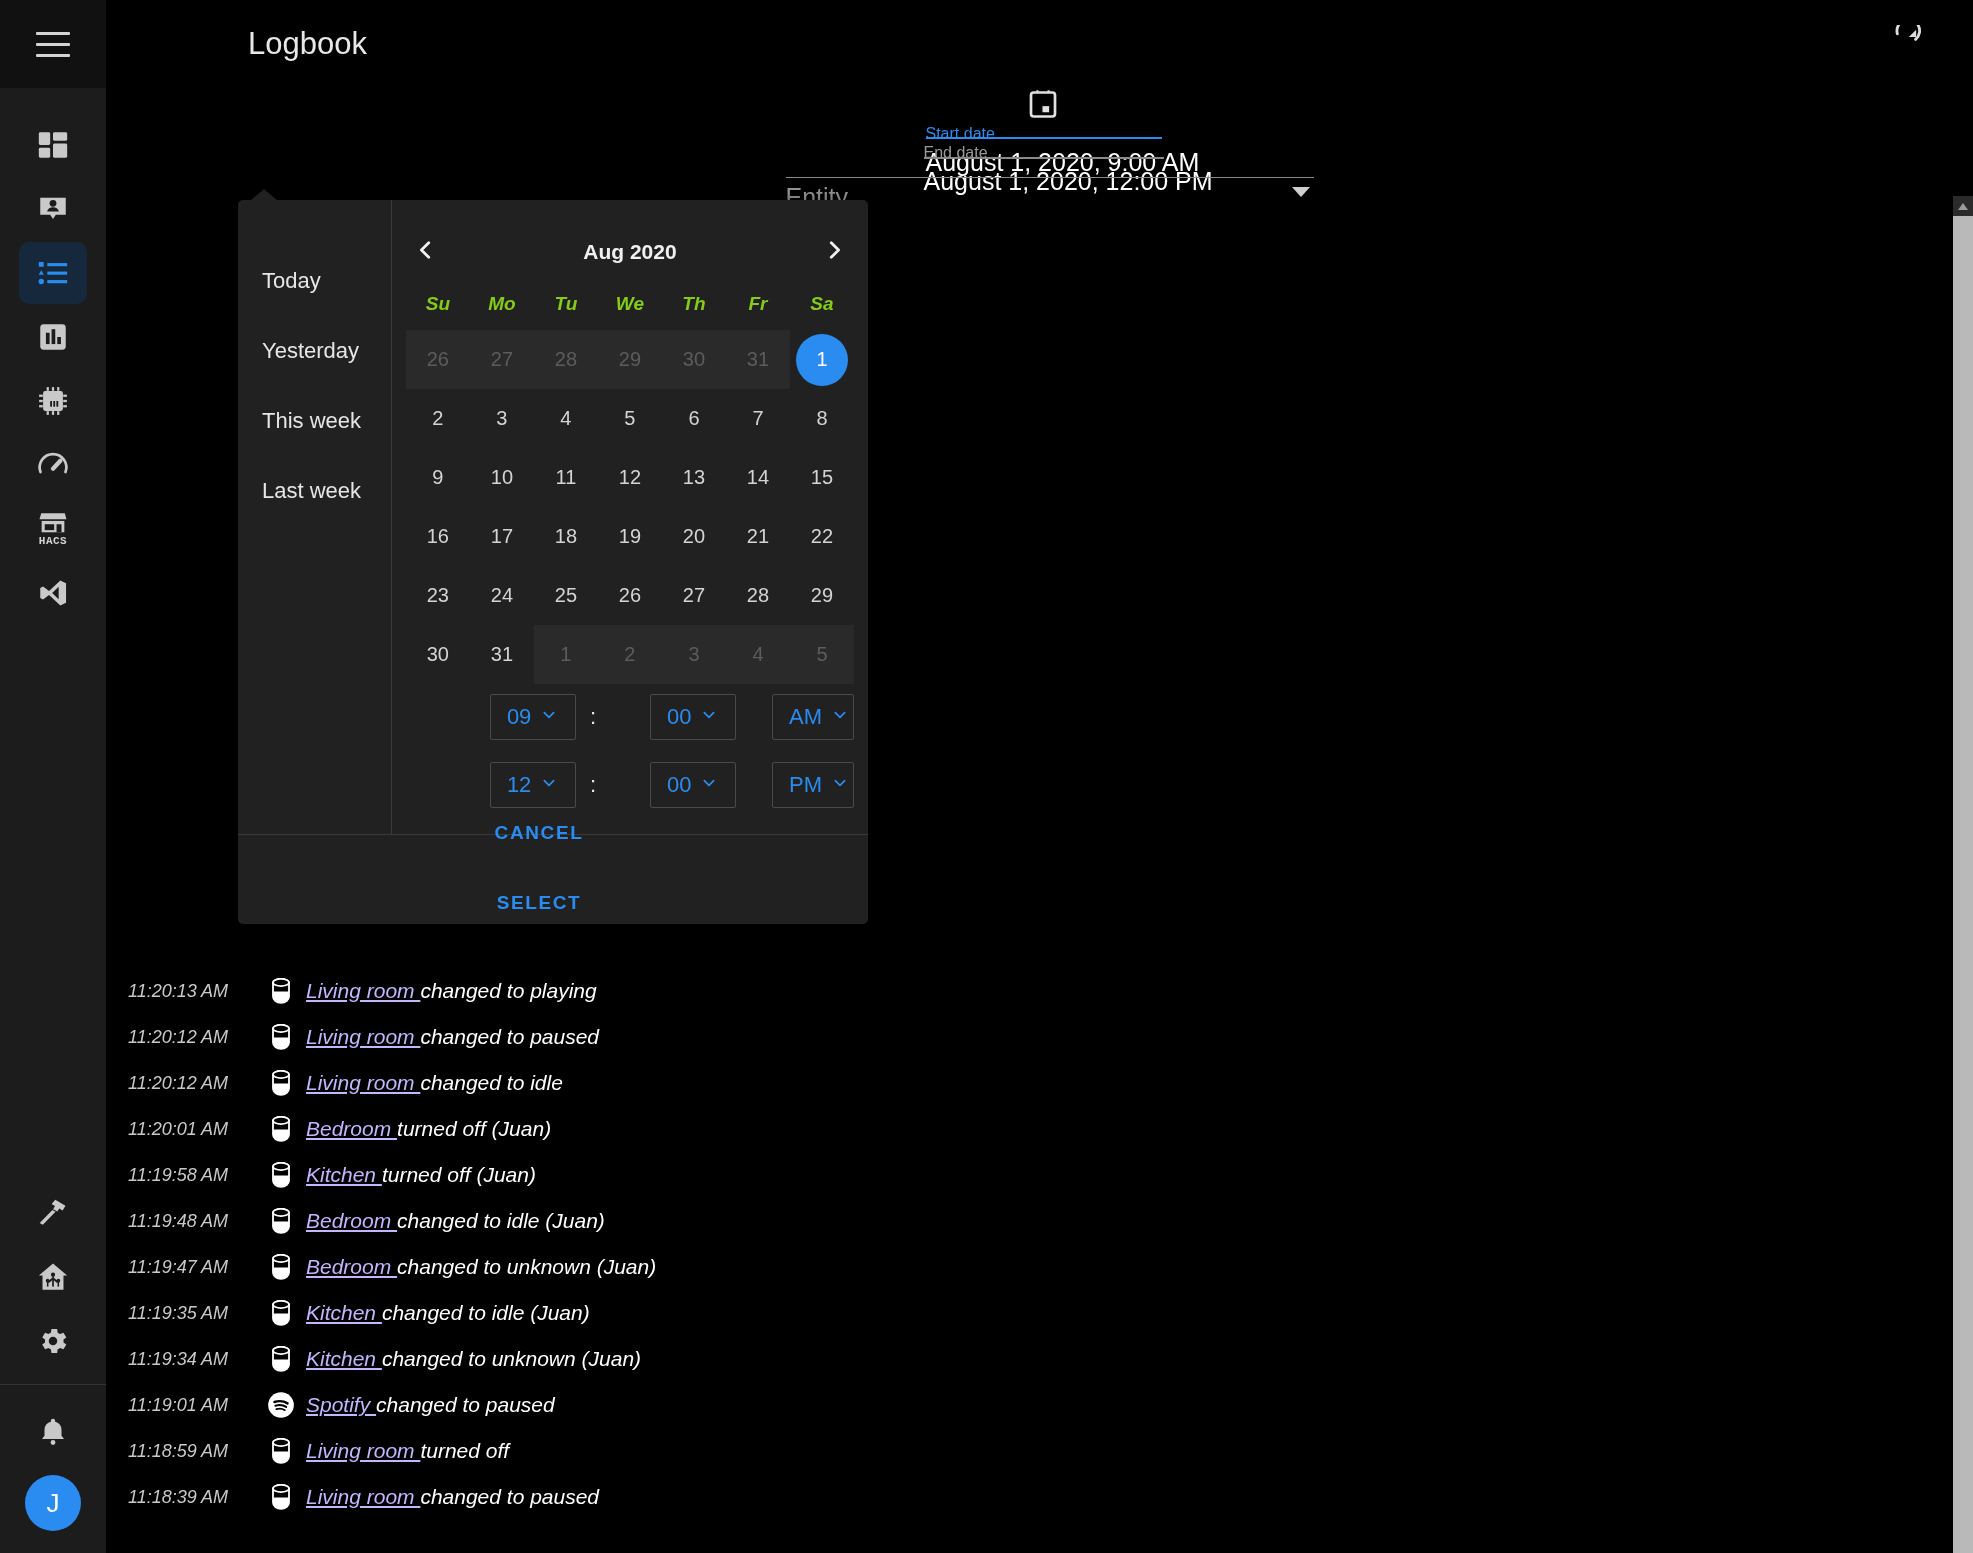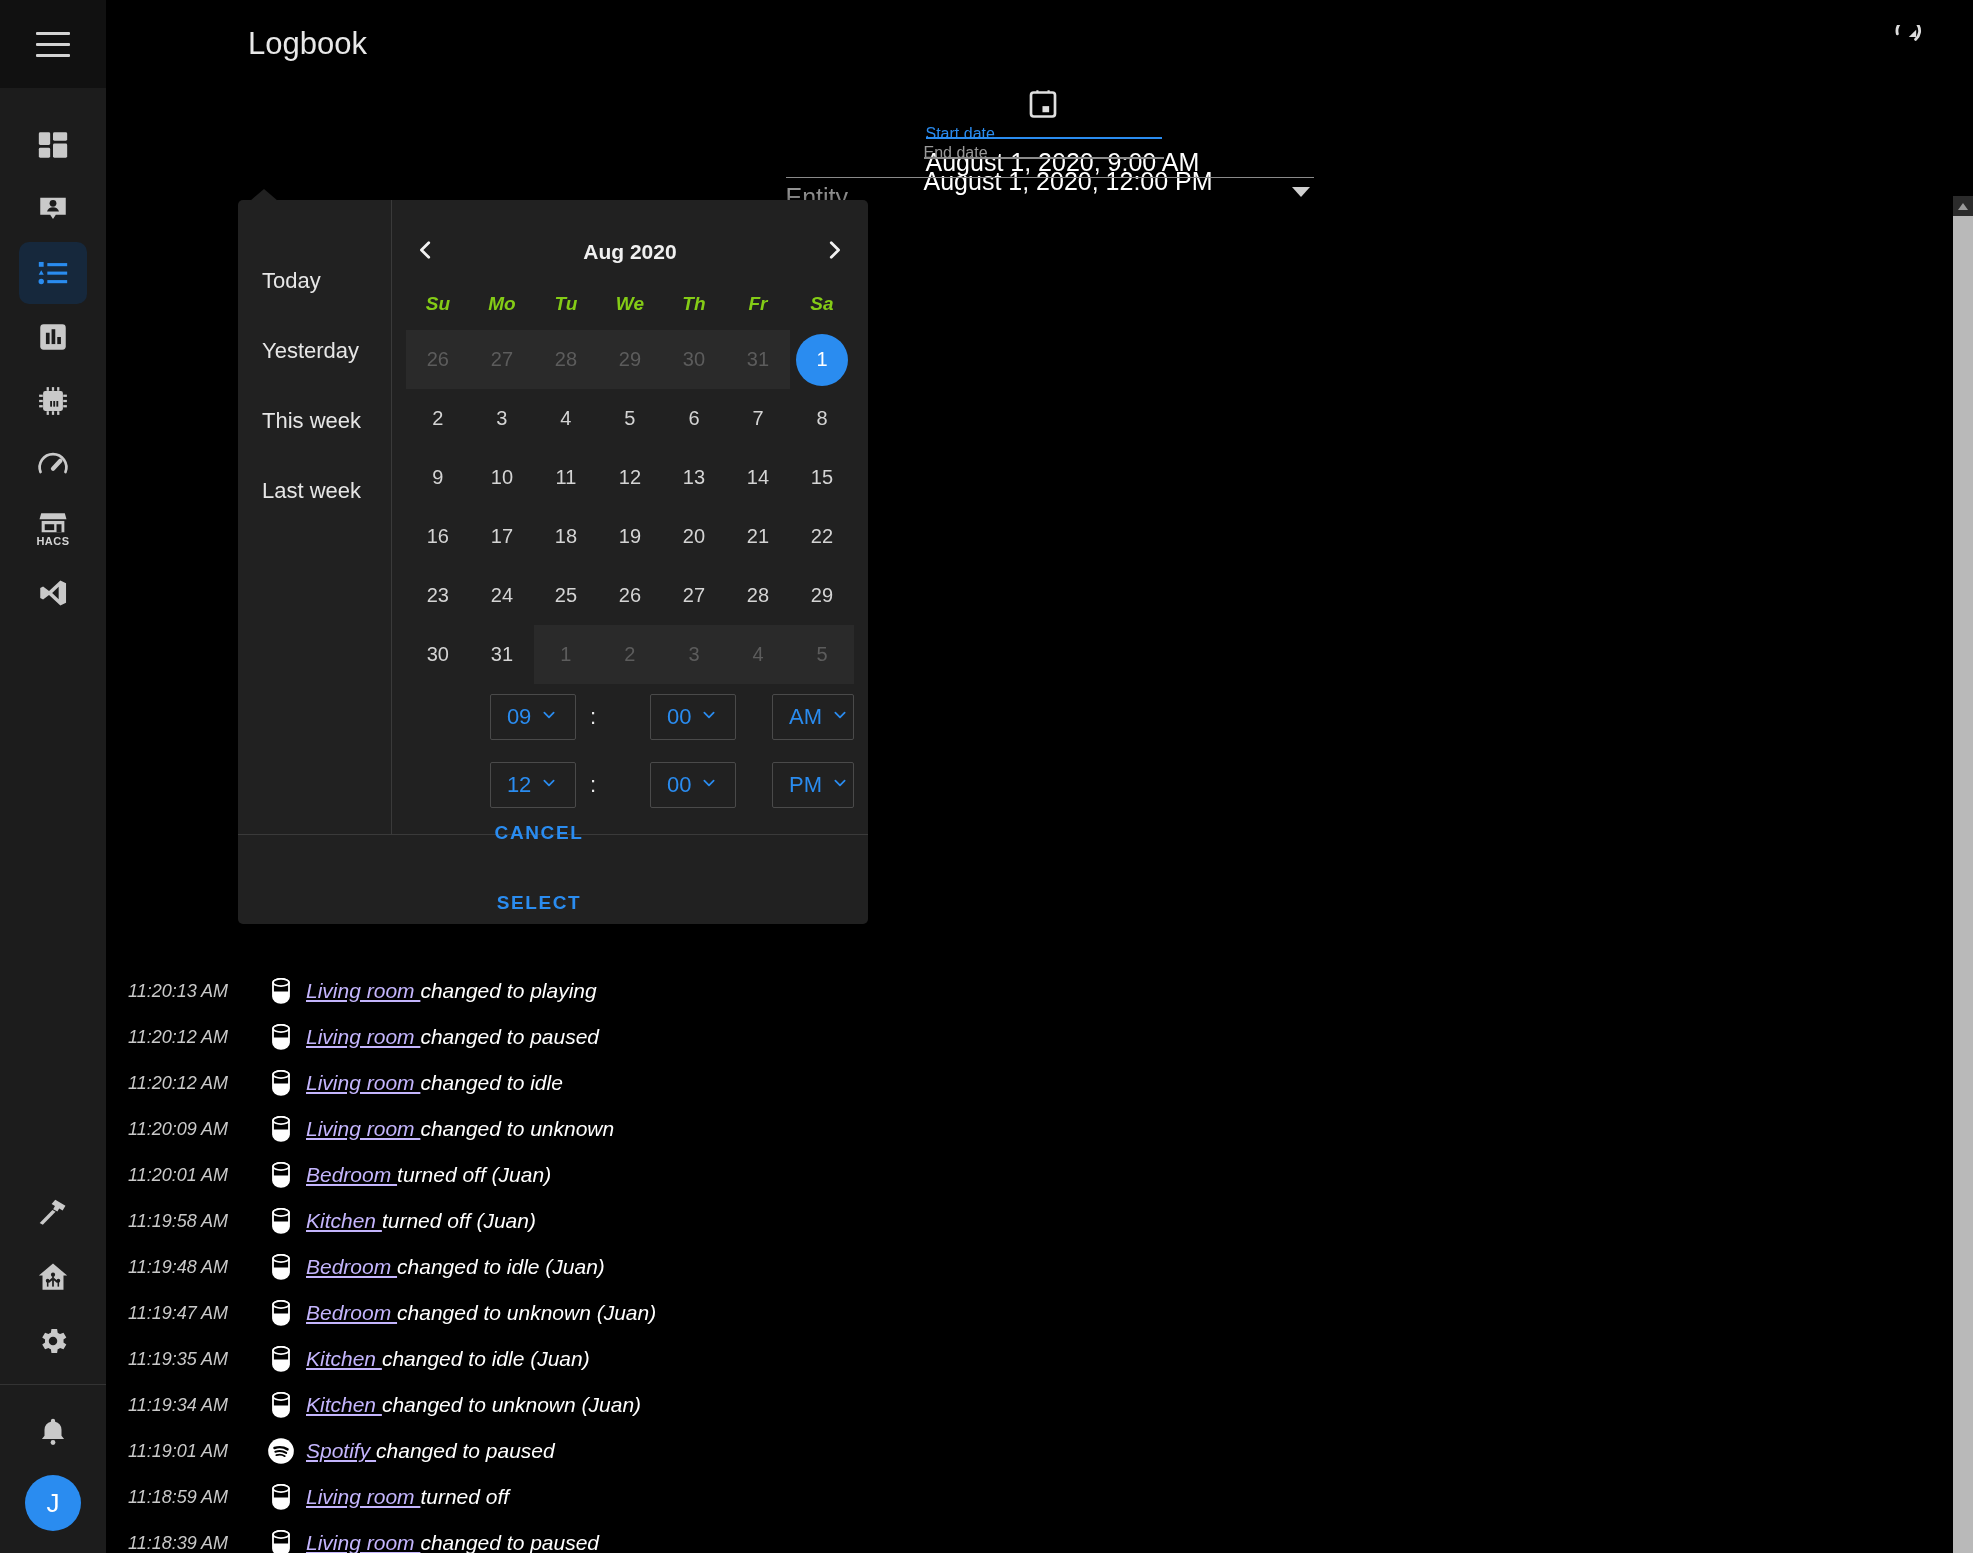--- a/index.html
+++ b/index.html
@@ -36,21 +36,21 @@
   #sidebar-spacer { flex: 1; }
   #sidebar-bottom { display:flex; flex-direction:column; gap: 2px; padding-bottom: 22px; }
   #sidebar-divider { width: 106px; height:1px; background:#333; margin: 10px 0 14px 0; }
   .avatar {
     width: 56px; height: 56px; border-radius: 50%;
     background: #2a8cf0; color:#fff; font-size: 26px;
     display:flex; align-items:center; justify-content:center;
     margin: 10px auto 0 auto; cursor:pointer;
   }
   .hacs-wrap { display:flex; flex-direction:column; align-items:center; }
-  .hacs-label { font-size: 11px; color:#d4d4d4; letter-spacing: .5px; font-weight:bold; margin-top:-2px; }
+  .hacs-label { font-size: 11px; color:#d4d4d4; letter-spacing: .5px; font-weight:bold; margin-top:-2px;font-family:Liberation Mono, monospace; }
 
   
   #main { position:absolute; left:106px; top:0; width: 1867px; height: 1553px; background:#000; }
   #toolbar { height: 88px; display:flex; align-items:center; position:relative; }
   #page-title { font-size: 31px; color:#e8e8e8; margin-left: 142px; }
   #refresh-btn { position:absolute; right: 46px; top: 22px; width:44px; height:44px; display:flex; align-items:center; justify-content:center; cursor:pointer; }
 
   
   #filters { position:absolute; left: 0; top: 88px; height: 90px; width:100%; display:flex; align-items:center;flex-direction:column; }
   #cal-icon { margin-left: 6px; width: 46px; height:46px; display:flex; align-items:center; justify-content:center; }
@@ -522,32 +522,20 @@
           <svg width="26" height="30" viewBox="0 0 26 30" fill="none">
             <path d="M5 6.5c0-2 3.6-3.6 8-3.6s8 1.6 8 3.6v14c0 3.6-3.6 6.4-8 6.4s-8-2.8-8-6.4z" fill="#ffffff"></path>
             <path d="M5 6.5c0-2 3.6-3.6 8-3.6s8 1.6 8 3.6v9H5z" fill="#000"></path>
             <path d="M5 6.5c0-2 3.6-3.6 8-3.6s8 1.6 8 3.6v14c0 3.6-3.6 6.4-8 6.4s-8-2.8-8-6.4z" stroke="#ffffff" stroke-width="1.8"></path>
             <ellipse cx="13" cy="6.5" rx="8" ry="3.6" fill="#000" stroke="#ffffff" stroke-width="1.8"></ellipse>
           </svg>
         </div>
         <div class="lb-text"><a>Living room </a>changed to idle</div>
       </div>
       <div class="lb-row">
-        <div class="lb-time">11:20:09 AM</div>
-        <div class="lb-icon">
-          <svg width="26" height="30" viewBox="0 0 26 30" fill="none">
-            <path d="M5 6.5c0-2 3.6-3.6 8-3.6s8 1.6 8 3.6v14c0 3.6-3.6 6.4-8 6.4s-8-2.8-8-6.4z" fill="#ffffff"></path>
-            <path d="M5 6.5c0-2 3.6-3.6 8-3.6s8 1.6 8 3.6v9H5z" fill="#000"></path>
-            <path d="M5 6.5c0-2 3.6-3.6 8-3.6s8 1.6 8 3.6v14c0 3.6-3.6 6.4-8 6.4s-8-2.8-8-6.4z" stroke="#ffffff" stroke-width="1.8"></path>
-            <ellipse cx="13" cy="6.5" rx="8" ry="3.6" fill="#000" stroke="#ffffff" stroke-width="1.8"></ellipse>
-          </svg>
-        </div>
-        <div class="lb-text"><a>Living room </a>changed to unknown</div>
-      </div>
-      <div class="lb-row">
         <div class="lb-time">11:20:01 AM</div>
         <div class="lb-icon">
           <svg width="26" height="30" viewBox="0 0 26 30" fill="none">
             <path d="M5 6.5c0-2 3.6-3.6 8-3.6s8 1.6 8 3.6v14c0 3.6-3.6 6.4-8 6.4s-8-2.8-8-6.4z" fill="#ffffff"></path>
             <path d="M5 6.5c0-2 3.6-3.6 8-3.6s8 1.6 8 3.6v9H5z" fill="#000"></path>
             <path d="M5 6.5c0-2 3.6-3.6 8-3.6s8 1.6 8 3.6v14c0 3.6-3.6 6.4-8 6.4s-8-2.8-8-6.4z" stroke="#ffffff" stroke-width="1.8"></path>
             <ellipse cx="13" cy="6.5" rx="8" ry="3.6" fill="#000" stroke="#ffffff" stroke-width="1.8"></ellipse>
           </svg>
         </div>
         <div class="lb-text"><a>Bedroom </a>turned off (Juan)</div>

